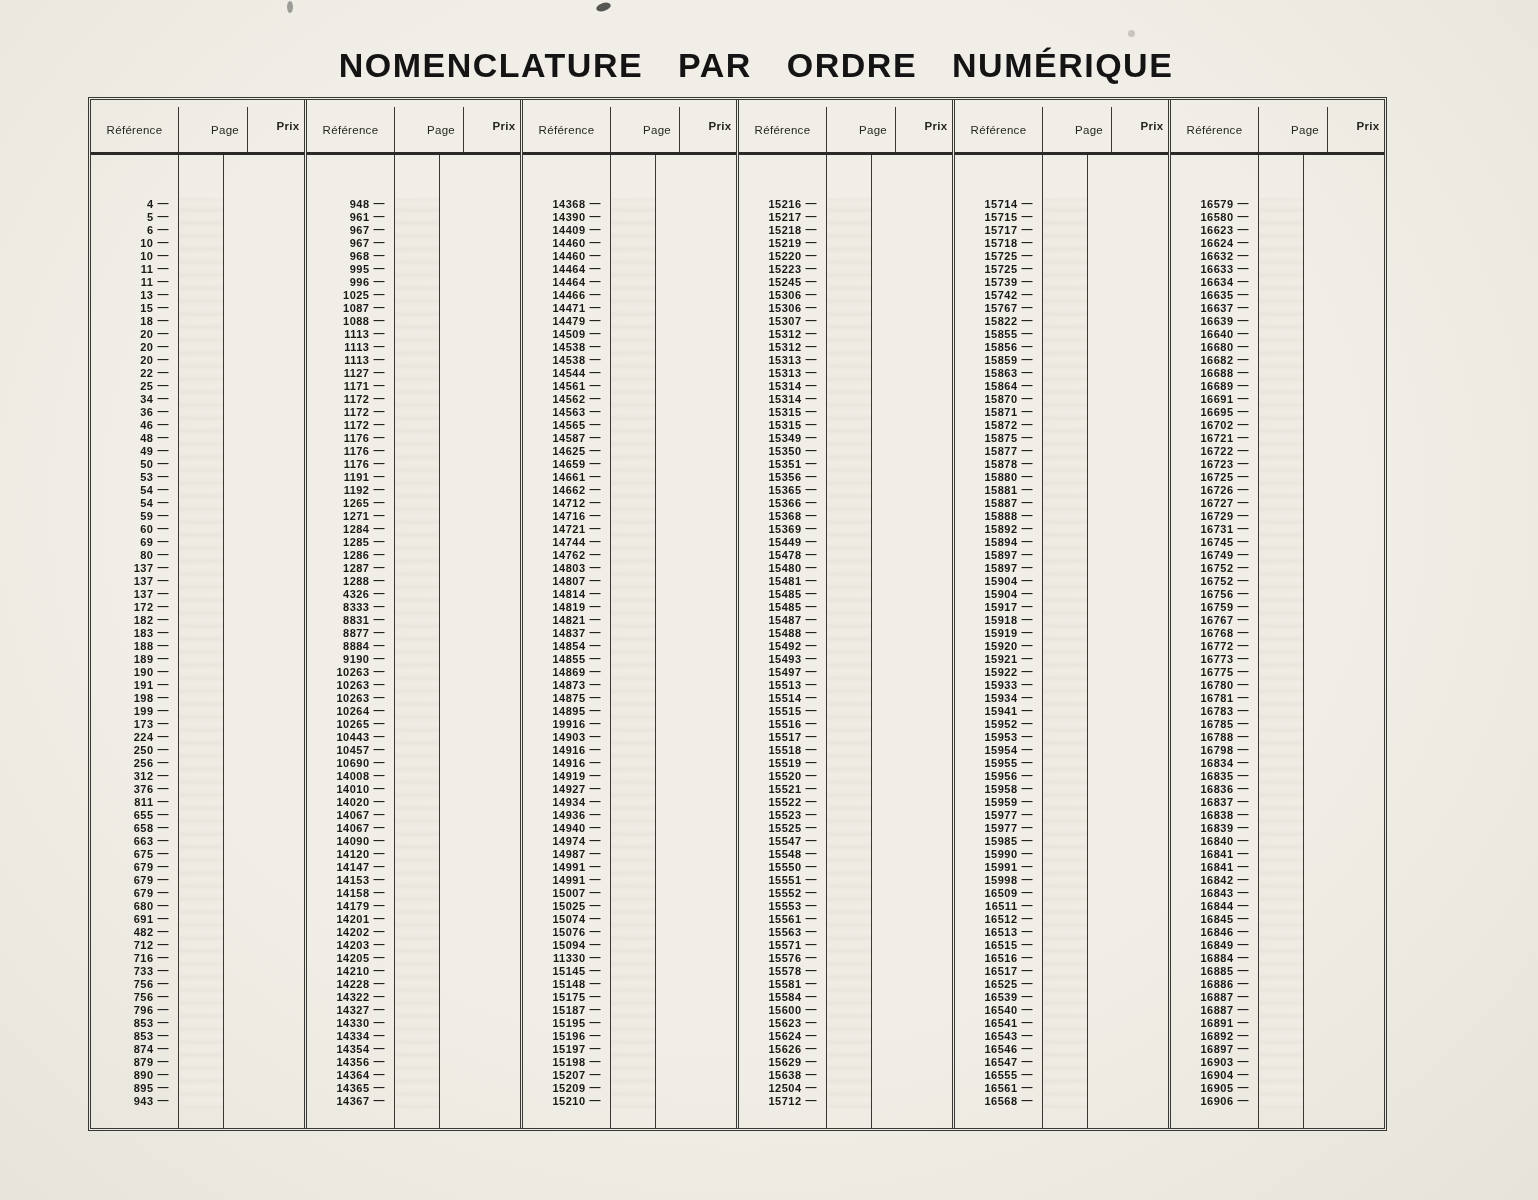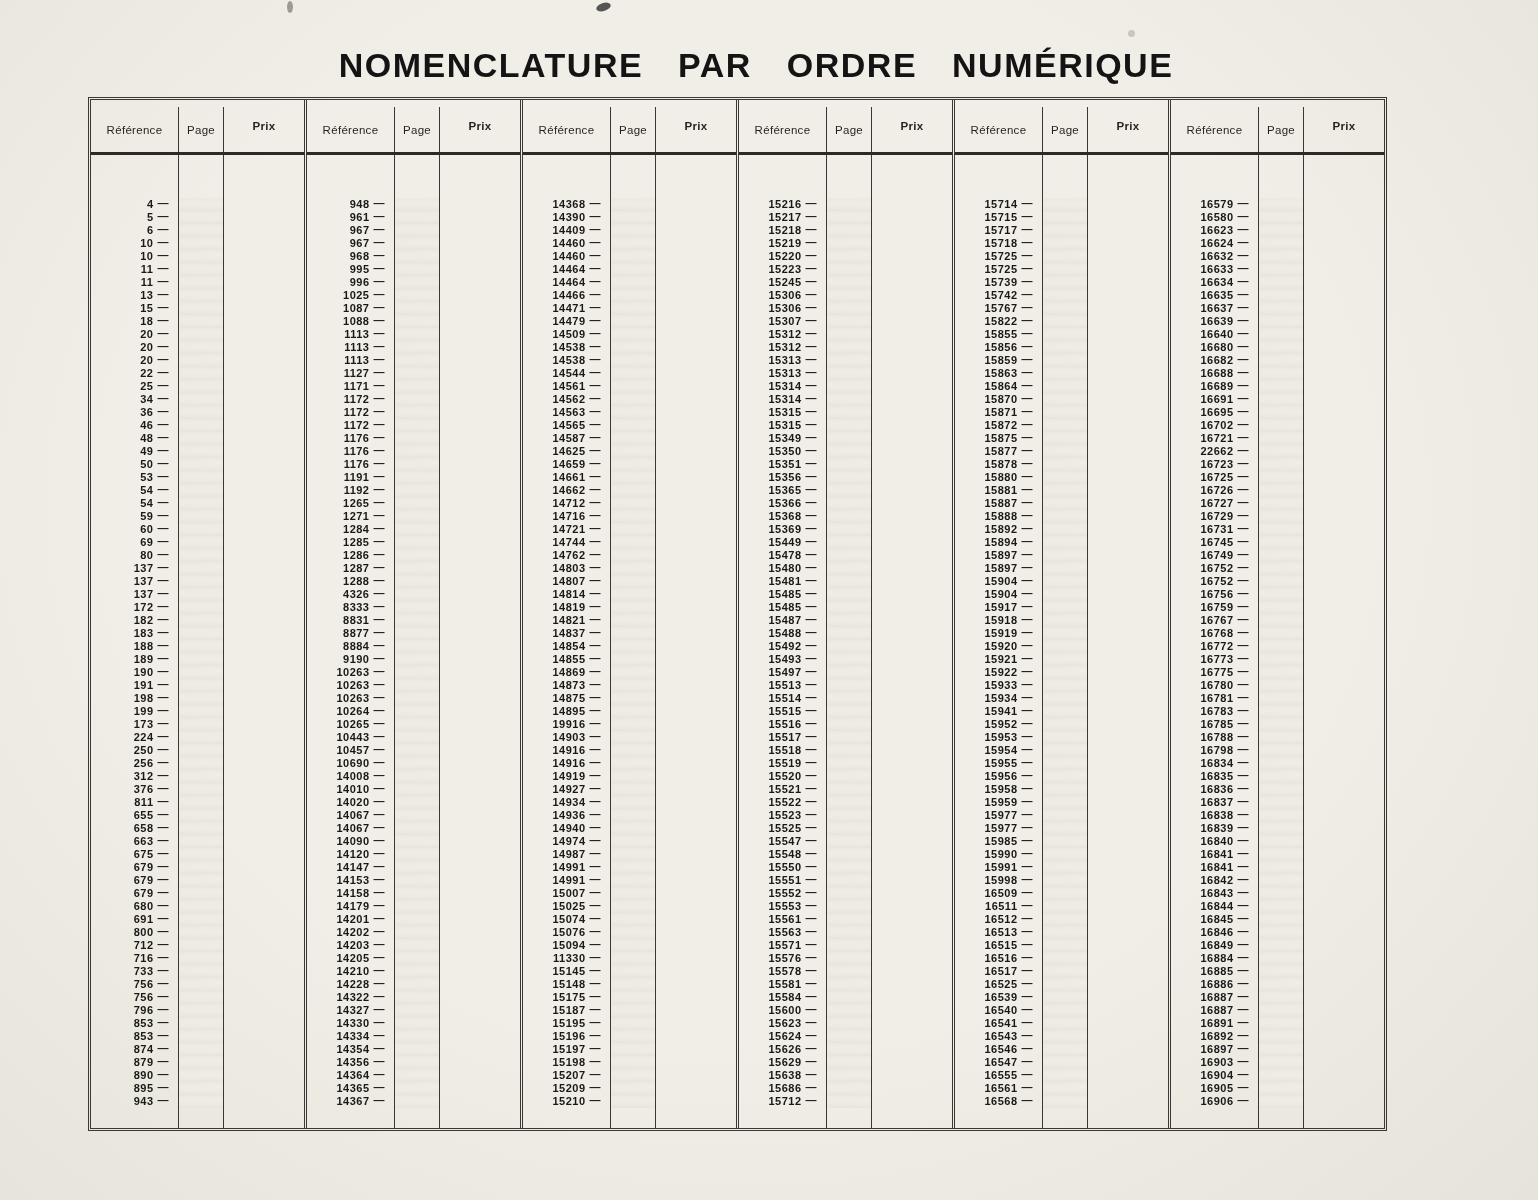--- a/index.html
+++ b/index.html
@@ -28,21 +28,21 @@
     box-sizing:border-box; border:3px double #3a3835;
     display:flex; background:transparent;
   }
   .group {
     flex:1 1 0; min-width:0; display:flex; flex-direction:column;
     border-right:3px double #3a3835; box-sizing:border-box;
   }
   .group:last-child { border-right:none; }
   .group-header {
     flex:none; height:55px; box-sizing:border-box;
-    border-bottom:3px solid #2c2a27; display:flex;
+    border-bottom:3px solid #2c2a27; display:flex;gap:24px;
   }
   .gh-cell {
     display:flex; align-items:center; justify-content:center;
     font-size:11.5px; letter-spacing:.3px; color:#262522; box-sizing:border-box;
   }
   .gh-cell.c0 { width:88px; } .gh-cell.c1 { width:45px;text-align:center; } .gh-cell.c2 { flex:1;font-weight:bold; }
   .gh-cell.c0, .gh-cell.c1 { border-right:1px solid #3a3835; margin-top:7px; height:45px; }
   .group-body { flex:1; display:flex; min-height:0; }
   .col { box-sizing:border-box; padding-top:43px; overflow:hidden; }
   .col-ref  { width:88px; border-right:1px solid #3a3835; }
@@ -122,21 +122,21 @@
             <div class="cell ref"><span>811</span><span class="dash">—</span></div>
             <div class="cell ref"><span>655</span><span class="dash">—</span></div>
             <div class="cell ref"><span>658</span><span class="dash">—</span></div>
             <div class="cell ref"><span>663</span><span class="dash">—</span></div>
             <div class="cell ref"><span>675</span><span class="dash">—</span></div>
             <div class="cell ref"><span>679</span><span class="dash">—</span></div>
             <div class="cell ref"><span>679</span><span class="dash">—</span></div>
             <div class="cell ref"><span>679</span><span class="dash">—</span></div>
             <div class="cell ref"><span>680</span><span class="dash">—</span></div>
             <div class="cell ref"><span>691</span><span class="dash">—</span></div>
-            <div class="cell ref"><span>800</span><span class="dash">—</span></div>
+            <div class="cell ref"><span>482</span><span class="dash">—</span></div>
             <div class="cell ref"><span>712</span><span class="dash">—</span></div>
             <div class="cell ref"><span>716</span><span class="dash">—</span></div>
             <div class="cell ref"><span>733</span><span class="dash">—</span></div>
             <div class="cell ref"><span>756</span><span class="dash">—</span></div>
             <div class="cell ref"><span>756</span><span class="dash">—</span></div>
             <div class="cell ref"><span>796</span><span class="dash">—</span></div>
             <div class="cell ref"><span>853</span><span class="dash">—</span></div>
             <div class="cell ref"><span>853</span><span class="dash">—</span></div>
             <div class="cell ref"><span>874</span><span class="dash">—</span></div>
             <div class="cell ref"><span>879</span><span class="dash">—</span></div>
@@ -596,21 +596,21 @@
             <div class="cell ref"><span>15576</span><span class="dash">—</span></div>
             <div class="cell ref"><span>15578</span><span class="dash">—</span></div>
             <div class="cell ref"><span>15581</span><span class="dash">—</span></div>
             <div class="cell ref"><span>15584</span><span class="dash">—</span></div>
             <div class="cell ref"><span>15600</span><span class="dash">—</span></div>
             <div class="cell ref"><span>15623</span><span class="dash">—</span></div>
             <div class="cell ref"><span>15624</span><span class="dash">—</span></div>
             <div class="cell ref"><span>15626</span><span class="dash">—</span></div>
             <div class="cell ref"><span>15629</span><span class="dash">—</span></div>
             <div class="cell ref"><span>15638</span><span class="dash">—</span></div>
-            <div class="cell ref"><span>15686</span><span class="dash">—</span></div>
+            <div class="cell ref"><span>12504</span><span class="dash">—</span></div>
             <div class="cell ref"><span>15712</span><span class="dash">—</span></div>
           </div>
           <div class="col col-page">
             <div class="cell page">8</div>
             <div class="cell page">8</div>
             <div class="cell page">8</div>
             <div class="cell page">8</div>
             <div class="cell page">8</div>
             <div class="cell page">8</div>
             <div class="cell page">2</div>
@@ -855,21 +855,21 @@
             <div class="cell ref"><span>16639</span><span class="dash">—</span></div>
             <div class="cell ref"><span>16640</span><span class="dash">—</span></div>
             <div class="cell ref"><span>16680</span><span class="dash">—</span></div>
             <div class="cell ref"><span>16682</span><span class="dash">—</span></div>
             <div class="cell ref"><span>16688</span><span class="dash">—</span></div>
             <div class="cell ref"><span>16689</span><span class="dash">—</span></div>
             <div class="cell ref"><span>16691</span><span class="dash">—</span></div>
             <div class="cell ref"><span>16695</span><span class="dash">—</span></div>
             <div class="cell ref"><span>16702</span><span class="dash">—</span></div>
             <div class="cell ref"><span>16721</span><span class="dash">—</span></div>
-            <div class="cell ref"><span>22662</span><span class="dash">—</span></div>
+            <div class="cell ref"><span>16722</span><span class="dash">—</span></div>
             <div class="cell ref"><span>16723</span><span class="dash">—</span></div>
             <div class="cell ref"><span>16725</span><span class="dash">—</span></div>
             <div class="cell ref"><span>16726</span><span class="dash">—</span></div>
             <div class="cell ref"><span>16727</span><span class="dash">—</span></div>
             <div class="cell ref"><span>16729</span><span class="dash">—</span></div>
             <div class="cell ref"><span>16731</span><span class="dash">—</span></div>
             <div class="cell ref"><span>16745</span><span class="dash">—</span></div>
             <div class="cell ref"><span>16749</span><span class="dash">—</span></div>
             <div class="cell ref"><span>16752</span><span class="dash">—</span></div>
             <div class="cell ref"><span>16752</span><span class="dash">—</span></div>

